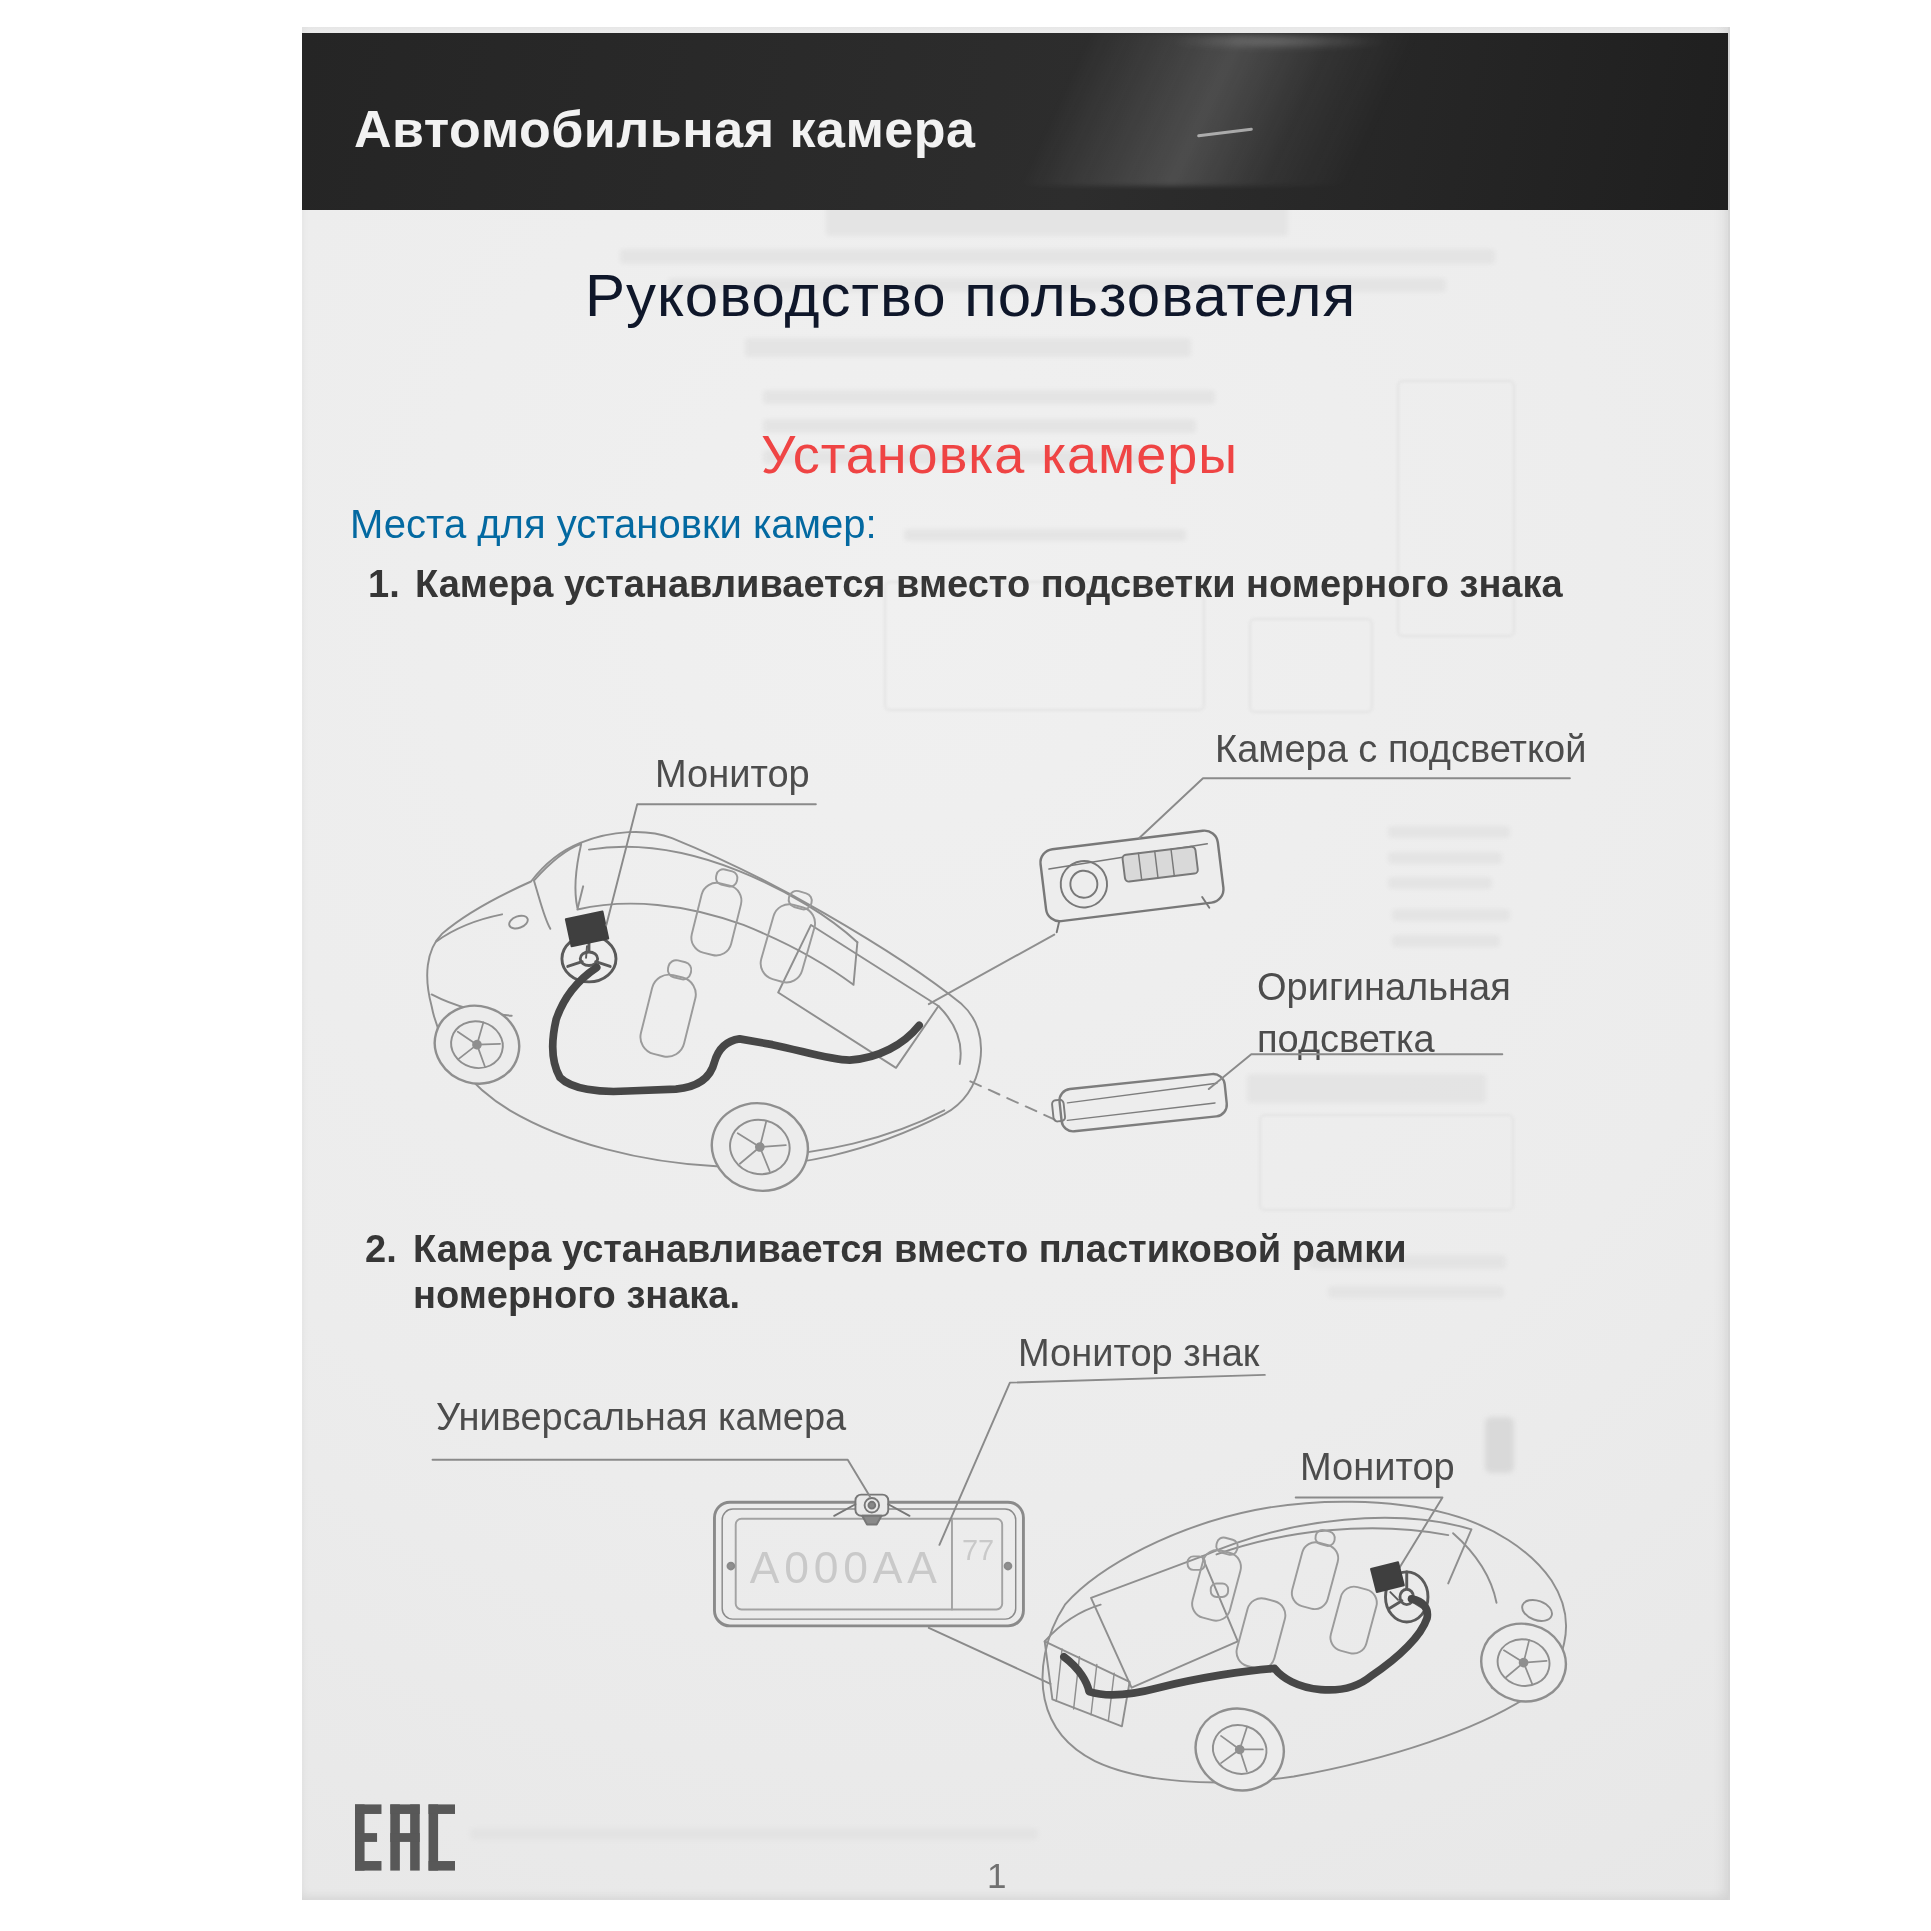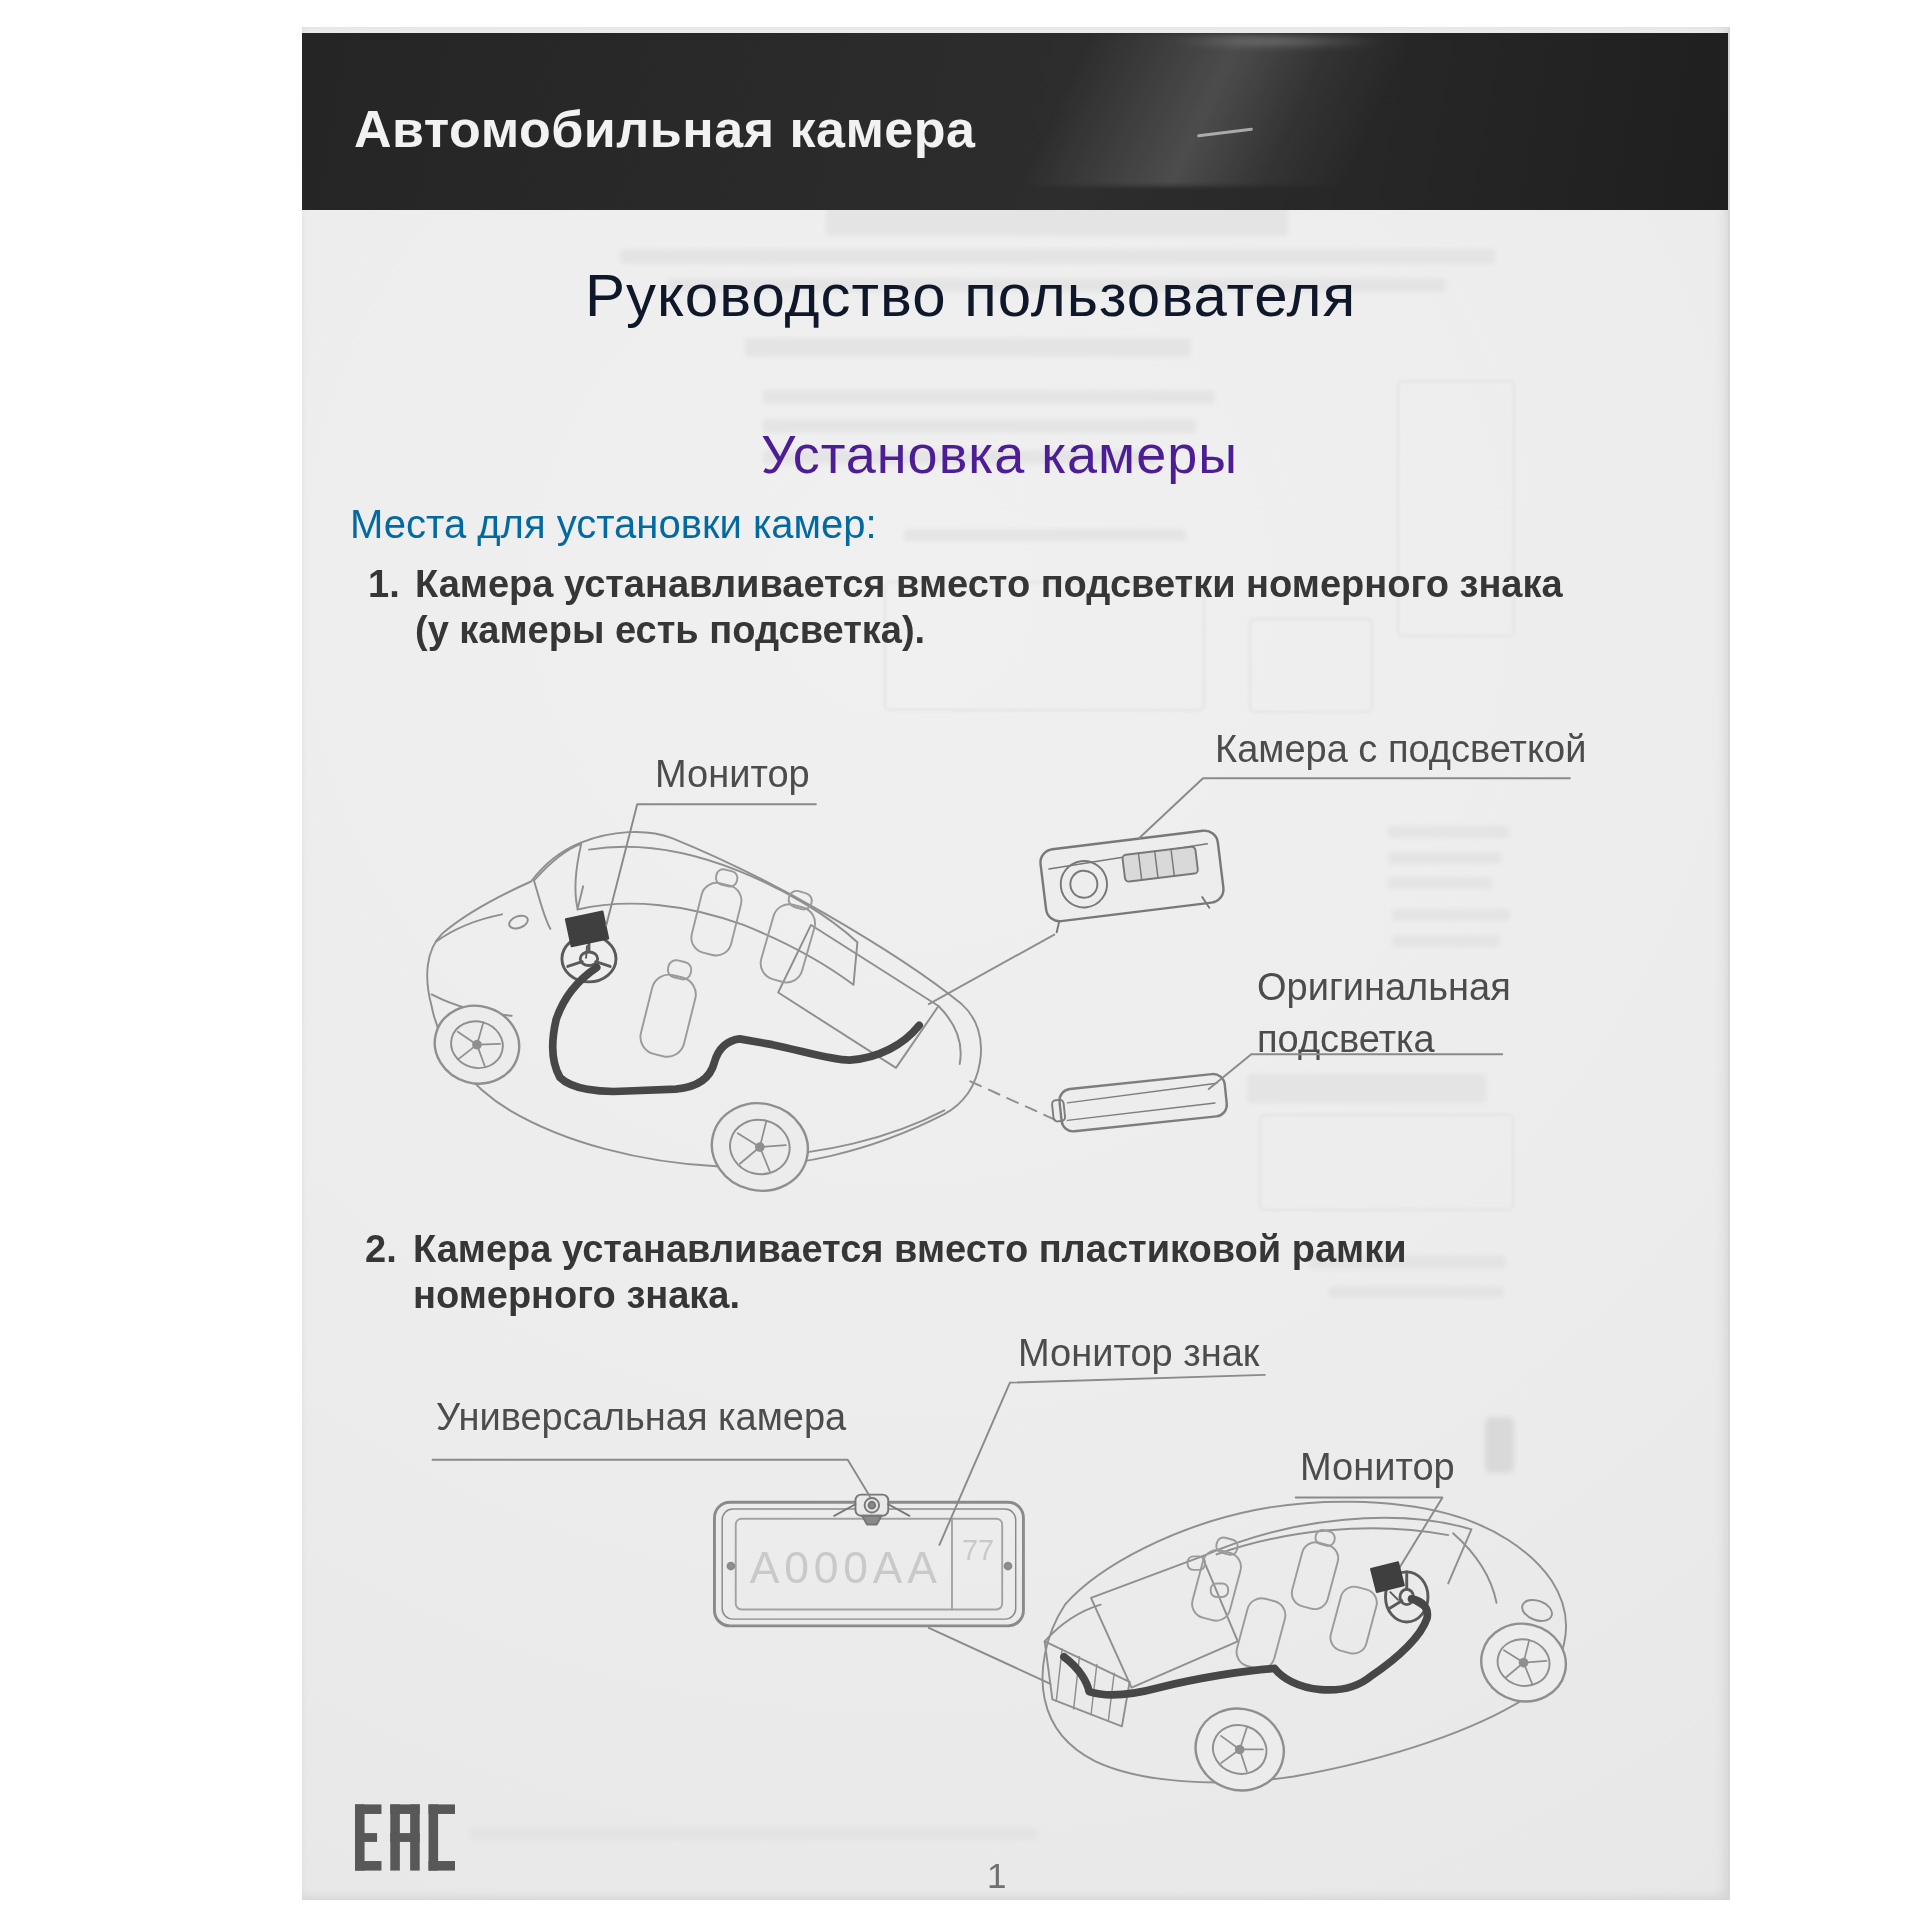--- a/index.html
+++ b/index.html
@@ -17,21 +17,21 @@
   .bar .gloss-b{position:absolute;left:801px;top:0;width:319px;height:108px;
        background:radial-gradient(closest-side at 55% 8%, rgba(255,255,255,.26), rgba(255,255,255,0) 78%);
        filter:blur(3.9px);}
   .bar .scratch{position:absolute;left:895px;top:98px;width:56px;height:2.9px;
        background:rgba(255,255,255,.55);transform:rotate(-7deg);border-radius:1.9px;}
   .bar h1{position:absolute;left:52px;top:66px;margin:0;font-size:52px;font-weight:700;
        color:#f2f2f2;white-space:nowrap;letter-spacing:0.5px;}
   .doc-title{position:absolute;left:449px;top:261px;width:1043px;text-align:center;
        font-size:60px;font-weight:500;color:#0f172a;letter-spacing:1px;white-space:nowrap;}
   .section-title{position:absolute;left:449px;top:423px;width:1101px;text-align:center;
-       font-size:54px;font-weight:500;color:#4c1d95;letter-spacing:1px;white-space:nowrap;}
+       font-size:54px;font-weight:500;color:#ef4444;letter-spacing:1px;white-space:nowrap;}
   .intro{position:absolute;left:350px;top:502px;font-size:40px;font-weight:400;color:#0369a1;white-space:nowrap;}
   .item-num,.item-line{position:absolute;font-size:38px;font-weight:700;color:#363636;white-space:nowrap;}
   .lbl{position:absolute;font-size:38px;font-weight:400;color:#4c4c4c;white-space:nowrap;}
   .art{position:absolute;left:0;top:0;pointer-events:none;}
   .page-num{position:absolute;left:987px;top:1856px;font-size:35px;color:#707070;}
   .eac{position:absolute;left:355px;top:1794px;}
   
   .gh{position:absolute;background:#e2e2e2;border-radius:3.9px;filter:blur(1.9px);opacity:.8;}
   .ghbox{position:absolute;border:2.9px solid #e0e0e0;border-radius:5.8px;filter:blur(1.5px);opacity:.85;}
   .ghblob{position:absolute;background:#d5d5d5;border-radius:5.8px;filter:blur(2.9px);opacity:.8;}
@@ -72,21 +72,20 @@
       <h1>Автомобильная камера</h1>
     </div>
   </div>
 
   <div class="doc-title">Руководство пользователя</div>
   <div class="section-title">Установка камеры</div>
   <div class="intro">Места для установки камер:</div>
 
   <div class="item-num" style="left:368px;top:563px;">1.</div>
   <div class="item-line" style="left:415px;top:563px;">Камера устанавливается вместо подсветки номерного знака</div>
-  <div class="item-line" style="left:415px;top:609px;">(у камеры есть подсветка).</div>
 
   <div class="item-num" style="left:365px;top:1228px;">2.</div>
   <div class="item-line" style="left:413px;top:1228px;">Камера устанавливается вместо пластиковой рамки</div>
   <div class="item-line" style="left:413px;top:1274px;">номерного знака.</div>
 
   <div class="lbl" style="left:655px;top:753px;">Монитор</div>
   <div class="lbl" style="left:1215px;top:728px;">Камера с подсветкой</div>
   <div class="lbl" style="left:1257px;top:966px;">Оригинальная</div>
   <div class="lbl" style="left:1257px;top:1018px;">подсветка</div>
 

